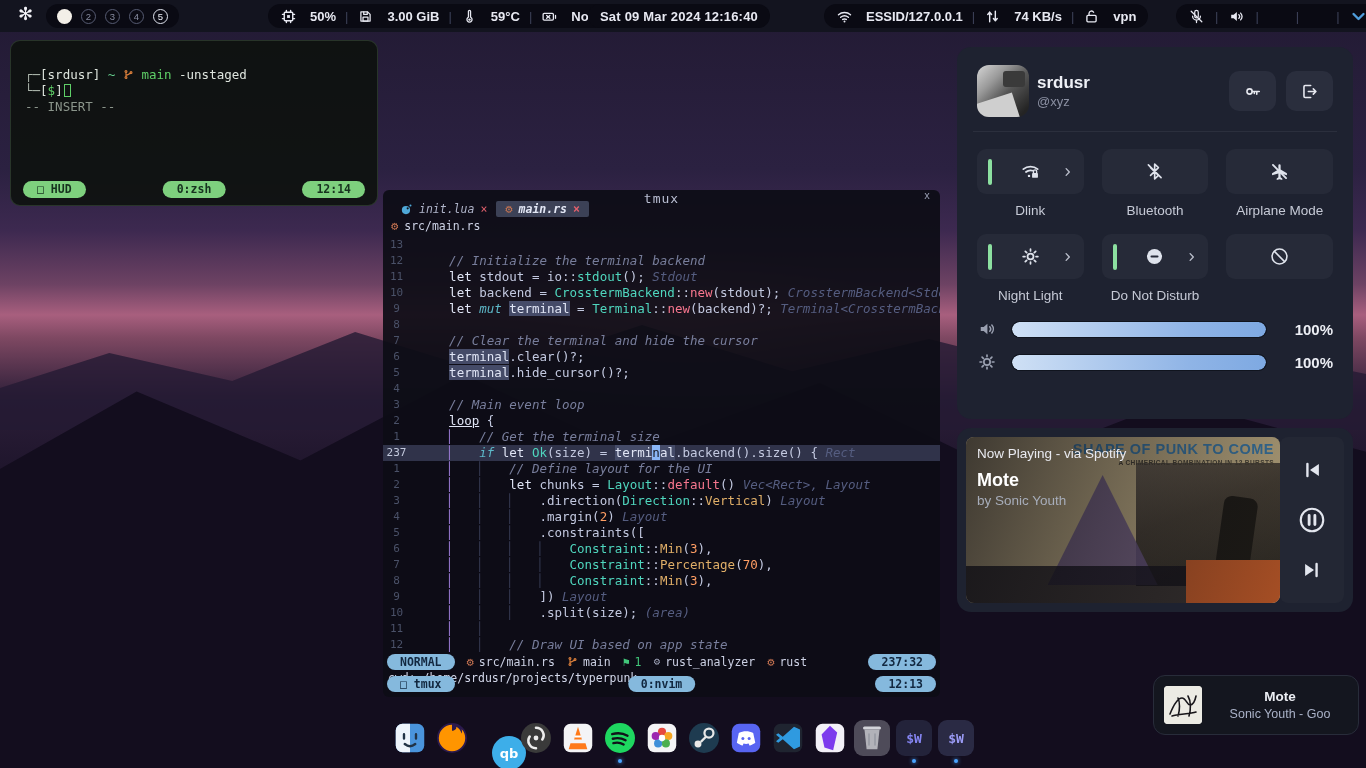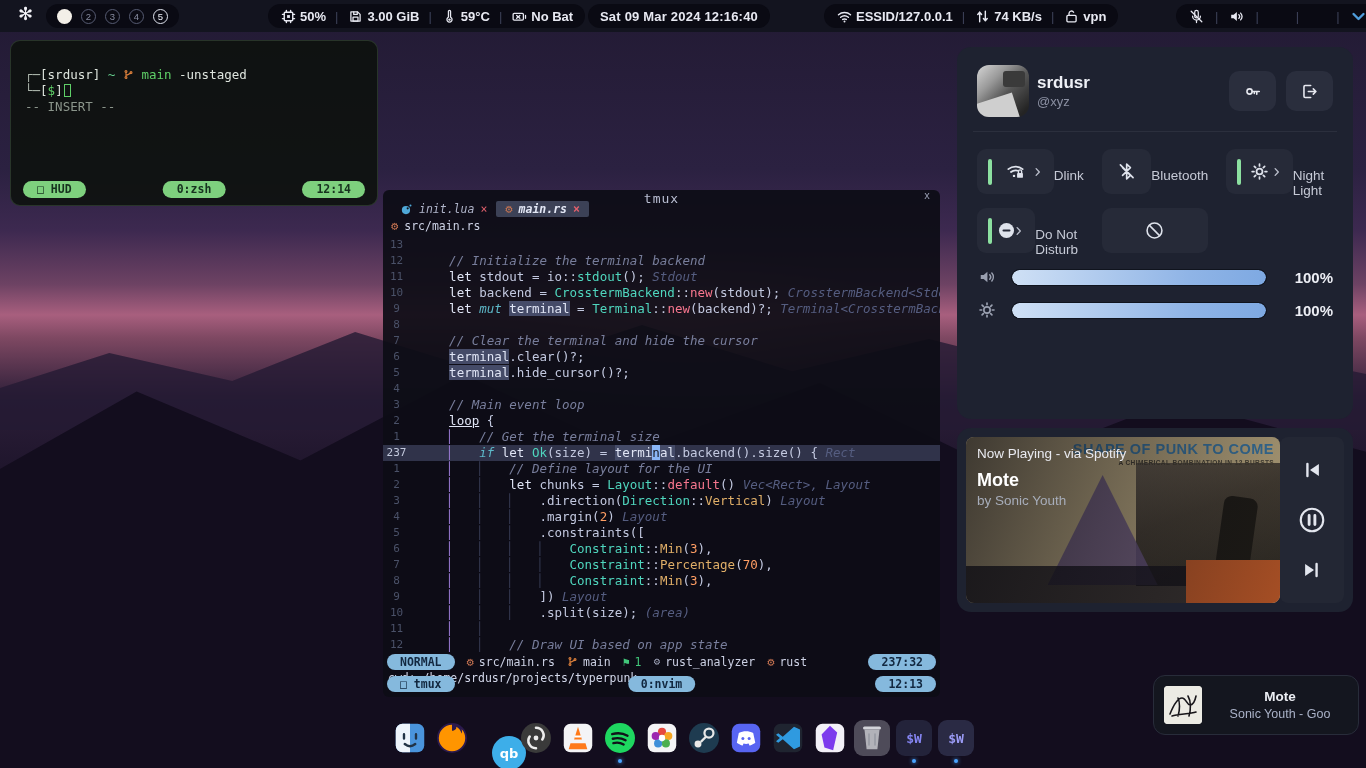--- a/index.html
+++ b/index.html
@@ -25,21 +25,21 @@
   #ws-pill { left:46px; gap:9px; padding:0 11px; }
   .ws { width:15px; height:15px; border-radius:50%; display:inline-flex; align-items:center; justify-content:center; font-size:9.5px; color:#888da1; }
   .ws.filled { background:#f3efe8; }
   .ws.dim { border:1.4px solid #565b72; }
   .ws.current { border:1.6px solid #dfe3ee; color:#eceff7; }
   #stats-pill { left:268px; font-weight:700; }
   #clock-pill { left:588px; font-weight:700; letter-spacing:.2px; }
   #net-pill { left:824px; font-weight:700; }
   #tray-pill { left:1176px; gap:8px; }
   .bar-ic { width:17px; height:17px; color:#e8e9f2; }
-  .stat-item { display:inline-flex; align-items:center; gap:3px; }
+  .stat-item { display:inline-flex; align-items:center; gap:13px; }
 
   
   #terminal { position:absolute; left:10px; top:40px; width:368px; height:166px; background:rgba(12,17,12,.88); border:1px solid rgba(70,95,70,.45); border-radius:10px; font-family:"DejaVu Sans Mono", monospace; font-size:12.5px; overflow:hidden; }
   #term-body { padding:26px 14px 0 14px; line-height:16px; white-space:pre; }
   .t-corner { color:#aeb8ae; }
   .t-user { color:#dde4dd; }
   .t-tilde { color:#63c98a; }
   .t-branch { color:#5fd068; }
   .t-unstaged { color:#dde4dd; }
   .t-dollar { color:#5fd068; }
@@ -90,21 +90,21 @@
   #avatar { width:52px; height:52px; border-radius:12px; background:linear-gradient(135deg,#d6d6d6 0%,#9a9a9a 30%,#565656 55%,#242424 90%); position:relative; overflow:hidden; flex:none; }
   #avatar::after { content:""; position:absolute; left:-6px; bottom:-8px; width:46px; height:26px; background:#cfcfcf; transform:rotate(-18deg); }
   #avatar::before { content:""; position:absolute; right:4px; top:6px; width:22px; height:16px; background:#3a3a3a; border-radius:3px; }
   #cc-name { font-size:17px; font-weight:700; color:#eef0f6; }
   #cc-handle { font-size:13px; color:#8b90a2; margin-top:1px; }
   #cc-user .spacer { flex:1; }
   .cc-btn { width:47px; height:40px; border-radius:10px; background:#2a2e3d; display:flex; align-items:center; justify-content:center; }
   .cc-btn .ic { width:19px; height:19px; color:#e6e8ef; }
   #cc-div { height:1px; background:#2b2f3d; margin:14px -4px 0; }
   #toggle-grid { display:grid; grid-template-columns:1fr 1fr 1fr; column-gap:18px; row-gap:14px; margin-top:17px; }
-  .tg-cell { display:flex; align-items:center; }
+  .tg-cell { display:flex; flex-direction:column; align-items:center; }
   .tg-btn { position:relative; width:100%; height:45px; border-radius:9px; background:#262a38; display:flex; align-items:center; justify-content:center; }
   .tg-btn .main-ic { width:21px; height:21px; color:#dfe3ec; }
   .tg-bar { position:absolute; left:11px; top:50%; transform:translateY(-50%); width:4px; height:26px; border-radius:2px; background:#8ce0a0; }
   .tg-chev { position:absolute; right:10px; top:50%; transform:translateY(-50%); width:13px; height:13px; color:#b9bdca; }
   .tg-label { margin-top:9px; font-size:13.5px; color:#c6cad6; height:17px; }
   #sliders { margin-top:14px; display:flex; flex-direction:column; gap:13px; }
   .sl-row { display:flex; align-items:center; gap:14px; }
   .sl-row .ic { width:20px; height:20px; color:#9aa0b0; flex:none; }
   .track { flex:1; height:17px; border-radius:9px; background:#141824; padding:0; overflow:hidden; border:1px solid #10141e; }
   .fill { width:100%; height:100%; border-radius:9px; background:linear-gradient(90deg,#cfe0f5,#8fb4e6 70%,#7ea9e2); }
@@ -430,20 +430,31 @@
             <span class="ic main-ic">
               <svg viewBox="0 0 24 24" fill="none" stroke="currentColor" stroke-width="1.9" stroke-linecap="round" stroke-linejoin="round">
                 <path d="M7.5 7.5l9 9-4.3 3.9V3.6l4.3 3.9-9 9M5 4.5L19.5 19"></path>
               </svg>
             </span>
           </div>
           <div class="tg-label">Bluetooth</div>
         </div>
         <div class="tg-cell">
           <div class="tg-btn">
+            <span class="ic main-ic">
+              <svg viewBox="0 0 24 24" fill="none" stroke="currentColor" stroke-width="2" stroke-linecap="round" stroke-linejoin="round">
+                <path d="M10.7 9.7V5a1.3 1.3 0 0 1 2.6 0v4.7l7.2 4.4v2.3l-7.2-2.2v4.4l1.9 1.4v1.8l-3.2-.9-3.2.9V20l1.9-1.4v-4.4L3.5 16.4v-2.3z" fill="currentColor" stroke="none"></path>
+                <path d="M4.5 4.5l15 15" stroke-width="2.2"></path>
+              </svg>
+            </span>
+          </div>
+          <div class="tg-label">Airplane Mode</div>
+        </div>
+        <div class="tg-cell">
+          <div class="tg-btn">
             <span class="tg-bar"></span>
             <span class="ic main-ic">
               <svg viewBox="0 0 24 24" fill="none" stroke="currentColor" stroke-width="2" stroke-linecap="round" stroke-linejoin="round">
                 <circle cx="12" cy="12" r="3.4"></circle>
                 <path d="M12 3.6v2.1M12 18.3v2.1M3.6 12h2.1M18.3 12h2.1M6.1 6.1l1.5 1.5M16.4 16.4l1.5 1.5M17.9 6.1l-1.5 1.5M7.6 16.4l-1.5 1.5"></path>
               </svg>
             </span>
             <span class="ic tg-chev">
               <svg viewBox="0 0 24 24" fill="none" stroke="currentColor" stroke-width="2.6" stroke-linecap="round" stroke-linejoin="round">
                 <path d="M9.5 5.8l5.8 6.2-5.8 6.2"></path>

